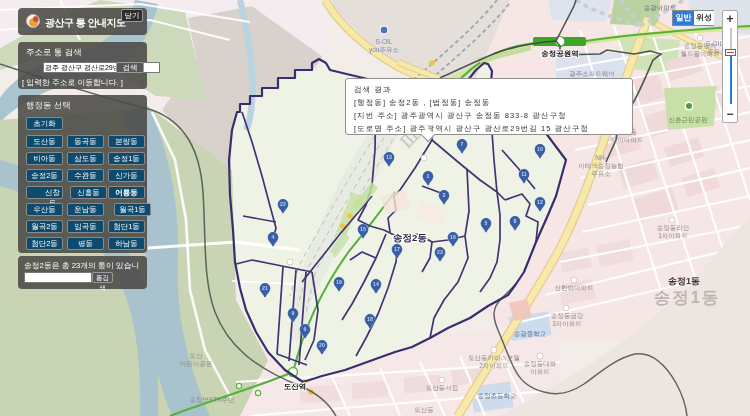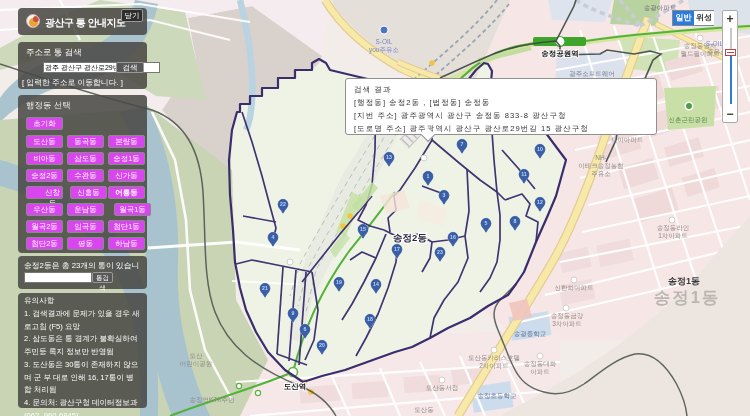--- a/index.html
+++ b/index.html
@@ -1,20 +1,20 @@
 <!DOCTYPE html>
 <html><head>
 <meta charset="utf-8">
 <style>
 html,body{margin:0;padding:0;background:#fff;}
 *{box-sizing:border-box;}
 #stage{position:relative;width:750px;height:416px;overflow:hidden;font-family:"Liberation Sans",sans-serif;}
 #map{position:absolute;left:0;top:0;}
 .panel{position:absolute;left:18px;width:129px;background:rgba(74,72,69,0.87);border-radius:4px;color:#fff;}
-.btn{position:absolute;background:#d946ef;border:1px solid #8a8a8a;border-radius:2px;color:#fff;
+.btn{position:absolute;background:#0c4a6e;border:1px solid #8a8a8a;border-radius:2px;color:#fff;
  font-size:7.5px;text-align:center;line-height:11px;height:13px;width:37px;}
 .lbl{position:absolute;font-size:8.5px;color:#eee;}
 </style>
 </head>
 <body>
 <div id="stage">
 
 <svg id="map" width="750" height="416" viewBox="0 0 750 416" xmlns="http://www.w3.org/2000/svg">
 
 <rect x="0" y="0" width="750" height="416" fill="#f3edea"></rect>
@@ -407,21 +407,21 @@
 
 <text x="424" y="412" text-anchor="middle">도산동</text>
 
 <text x="212" y="402" text-anchor="middle">송정역KTX주변</text>
 
 <text x="196" y="358" text-anchor="middle">도산</text>
 <text x="196" y="366" text-anchor="middle">어린이공원</text>
 </g>
 </svg>
 
-<div style="position:absolute;left:345px;top:78px;width:312px;height:57px;background:#fff;border:1px solid #909090;border-radius:3px;font-size:7.6px;color:#333;line-height:13px;padding:4px 8px;letter-spacing:1px;">
+<div style="position:absolute;left:345px;top:78px;width:288px;height:57px;background:#fff;border:1px solid #909090;border-radius:3px;font-size:7.6px;color:#333;line-height:13px;padding:4px 8px;letter-spacing:1px;">
 검색 결과<br>
 [행정동] 송정2동 , [법정동] 송정동<br>
 [지번 주소] 광주광역시 광산구 송정동 833-8 광산구청<br>
 [도로명 주소] 광주광역시 광산구 광산로29번길 15 광산구청
 </div>
 
 <div style="position:absolute;left:423px;top:130px;width:10px;height:10px;background:#fff;border-right:1px solid #909090;border-bottom:1px solid #909090;transform:rotate(45deg);"></div>
 
 <div class="panel" style="top:8px;height:27px;">
 
@@ -473,31 +473,20 @@
 </div>
 
 <div class="panel" style="top:256px;height:33px;">
 <div style="position:absolute;left:6px;top:4px;font-size:7.8px;">송정2동은 총 23개의 통이 있습니다.</div>
 
 <input style="position: absolute; left: 6px; top: 16px; width: 68px; height: 11px; border: 1px solid rgb(119, 119, 119); font-size: 7px; font-family: inherit;">
 
 <div style="position:absolute;left:74px;top:16px;width:21px;height:11px;background:#585858;border:1px solid #999;border-radius:2px;font-size:6.5px;text-align:center;line-height:10px;">통검색</div>
 </div>
 
-<div class="panel" style="top:293px;height:115px;font-size:7.6px;line-height:12.75px;padding:2px 6px;">
-유의사항<br>
-1. 검색결과에 문제가 있을 경우 새로고침
-(F5) 요망<br>
-2. 삼도동은 통 경계가 불확실하여 주민등
-록지 정보만 반영됨<br>
-3. 도산동은 30통이 존재하지 않으며 군 부
-대로 인해 16, 17통이 병합 처리됨<br>
-4. 문의처: 광산구청 데이터정보과(062-
-960-6845)
-</div>
 
 <div style="position:absolute;left:672px;top:10px;width:42px;height:16px;border:1px solid #888;background:#fff;">
 
 <div style="position:absolute;left:0;top:0;width:21px;height:14px;background:#2b7ade;color:#fff;font-size:8px;font-weight:bold;text-align:center;line-height:14px;">일반</div>
 
 <div style="position:absolute;left:21px;top:0;width:20px;height:14px;background:#fff;color:#333;font-size:8px;font-weight:bold;text-align:center;line-height:14px;">위성</div>
 </div>
 
 <div style="position:absolute;left:722px;top:10px;width:16px;height:113px;background:#fff;border:1px solid #aaa;border-radius:2px;">
 

